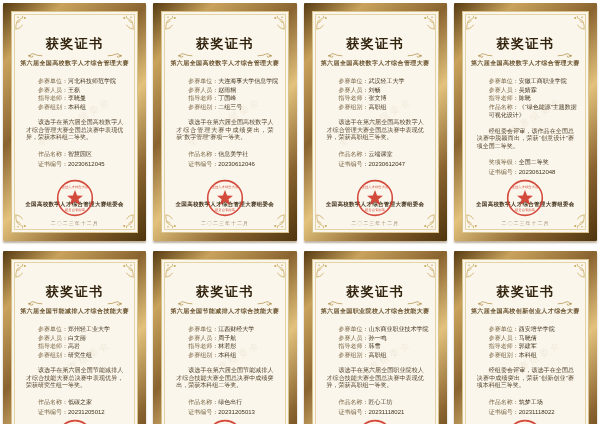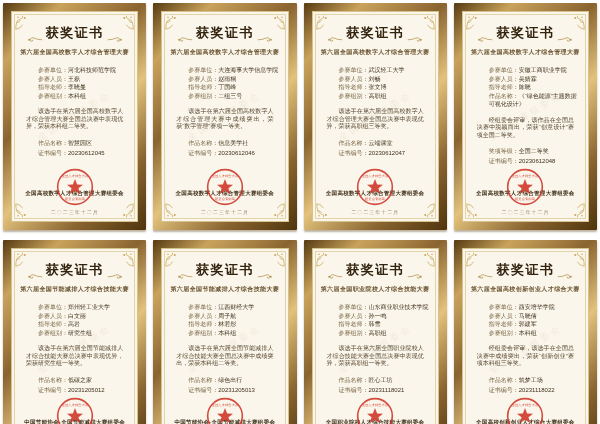--- a/index.html
+++ b/index.html
@@ -11,21 +11,21 @@
   .cert-inner{position:relative;width:100%;height:100%;box-sizing:border-box;background:#faf6eb;
         border:1px solid #d8c28c;box-shadow:inset 0 0 0 2px #faf6eb,inset 0 0 0 3px #e3d3a6;
         padding:9px 7px 5px;display:flex;flex-direction:column;overflow:hidden;}
   .corner{position:absolute;width:15px;height:15px;color:#c9a85c;}
   .corner svg{width:100%;height:100%;}
   .c-tl{top:3px;left:3px;} .c-tr{top:3px;right:3px;transform:scaleX(-1);}
   .c-bl{bottom:3px;left:3px;transform:scaleY(-1);} .c-br{bottom:3px;right:3px;transform:scale(-1,-1);}
   .wm{position:absolute;inset:0;display:flex;align-items:center;justify-content:center;
       transform:rotate(-32deg);font-size:9px;letter-spacing:3px;color:rgba(170,150,110,.12);
       pointer-events:none;white-space:nowrap;}
-  .title-row{display:flex;align-items:center;justify-content:center;gap:3px;margin-top:3px;}
+  .title-row{display:flex;align-items:flex-end;justify-content:center;gap:3px;margin-top:14px;}
   .flourish{width:15px;height:8px;color:#b3924e;flex:none;}
   .flourish.r{transform:scaleX(-1);}
   .title{font-family:"DejaVu Serif","Liberation Serif",serif;font-weight:bold;font-size:13px;
          color:#33240f;letter-spacing:1.5px;white-space:nowrap;}
   .subtitle{font-size:6px;font-weight:bold;color:#6d5632;text-align:center;margin-top:6px;
             letter-spacing:.4px;white-space:nowrap;}
   .fields{margin-top:9px;margin-left:19px;}
   .field{font-size:6px;line-height:8.5px;color:#4a3a26;}
   .flabel{color:#7a6544;}
   .fvalue{color:#41321d;}

